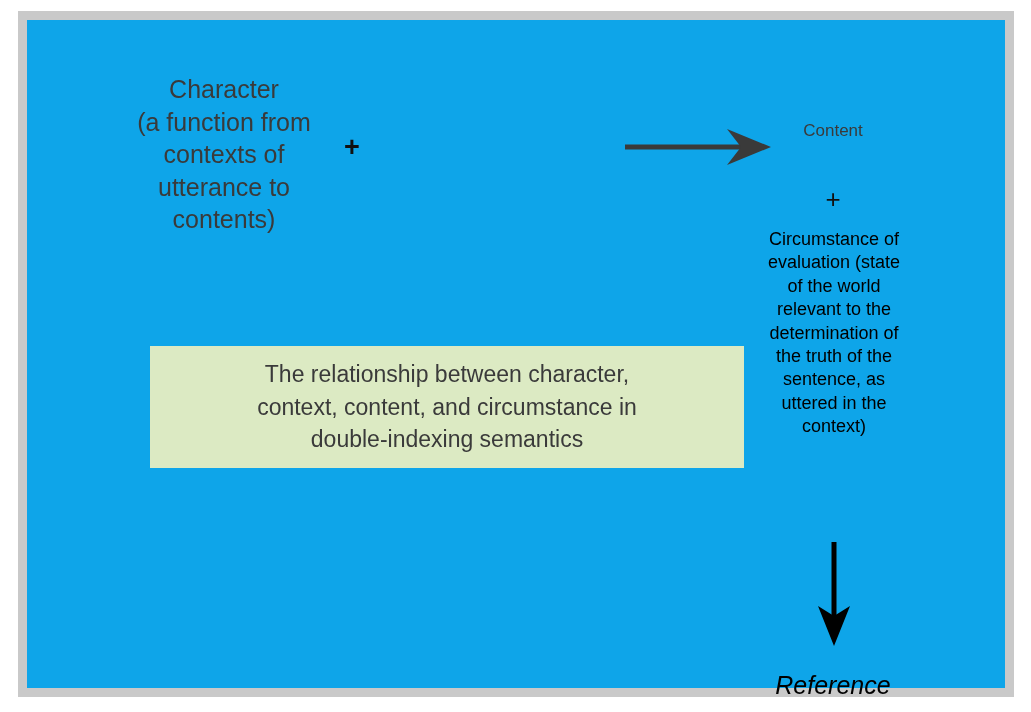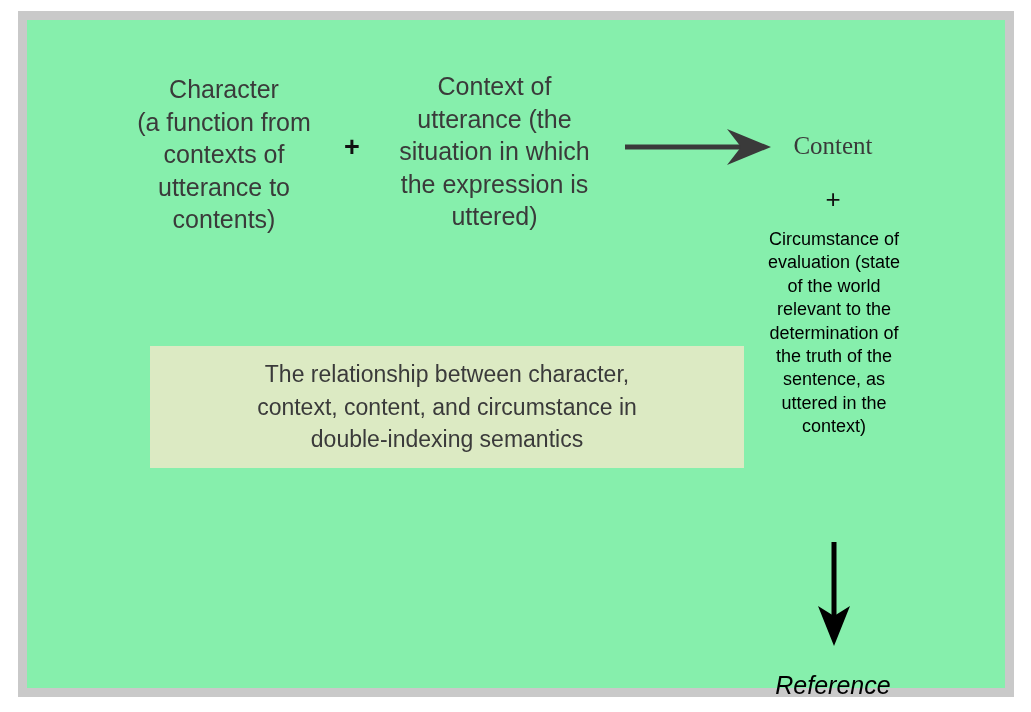--- a/index.html
+++ b/index.html
@@ -16,21 +16,21 @@
   }
 
   #figure-frame {
     position: absolute;
     left: 18px;
     top: 11px;
     width: 996px;
     height: 686px;
     box-sizing: border-box;
     border: 9px solid #c9c9c9;
-    background: #86efac;
+    background: #0ea5e9;
   }
 
   #figure-canvas {
     position: absolute;
     left: 0;
     top: 0;
     width: 100%;
     height: 100%;
   }
 
@@ -74,25 +74,24 @@
     position: absolute;
     left: 598px;
     top: 104px;
     width: 150px;
     height: 46px;
   }
 
   
   #node-content {
     left: 706px;
-    top: 110px;
+    top: 100px;
     width: 200px;
-    font-size: 25px;
+    font-size: 17px;
     color: #3a3a3a;
-    font-family: Liberation Serif, serif;
   }
 
   #plus-content-circumstance {
     left: 790px;
     top: 163px;
     width: 32px;
     font-size: 26px;
     color: #111111;
   }
 
@@ -150,25 +149,20 @@
   <div id="figure-canvas">
 
     <div class="node" id="node-character">Character
 (a function from
 contexts of
 utterance to
 contents)</div>
 
     <div class="node" id="plus-character-context">+</div>
 
-    <div class="node" id="node-context">Context of
-utterance (the
-situation in which
-the expression is
-uttered)</div>
 
     <svg id="arrow-context-to-content" viewBox="0 0 150 46">
       <line x1="0" y1="23" x2="118" y2="23" stroke="#3a3a3a" stroke-width="5"></line>
       <path d="M 146 23 L 102 5 L 116 23 L 102 41 Z" fill="#3a3a3a"></path>
     </svg>
 
     <div class="node" id="node-content">Content</div>
 
     <div class="node" id="plus-content-circumstance">+</div>
 

